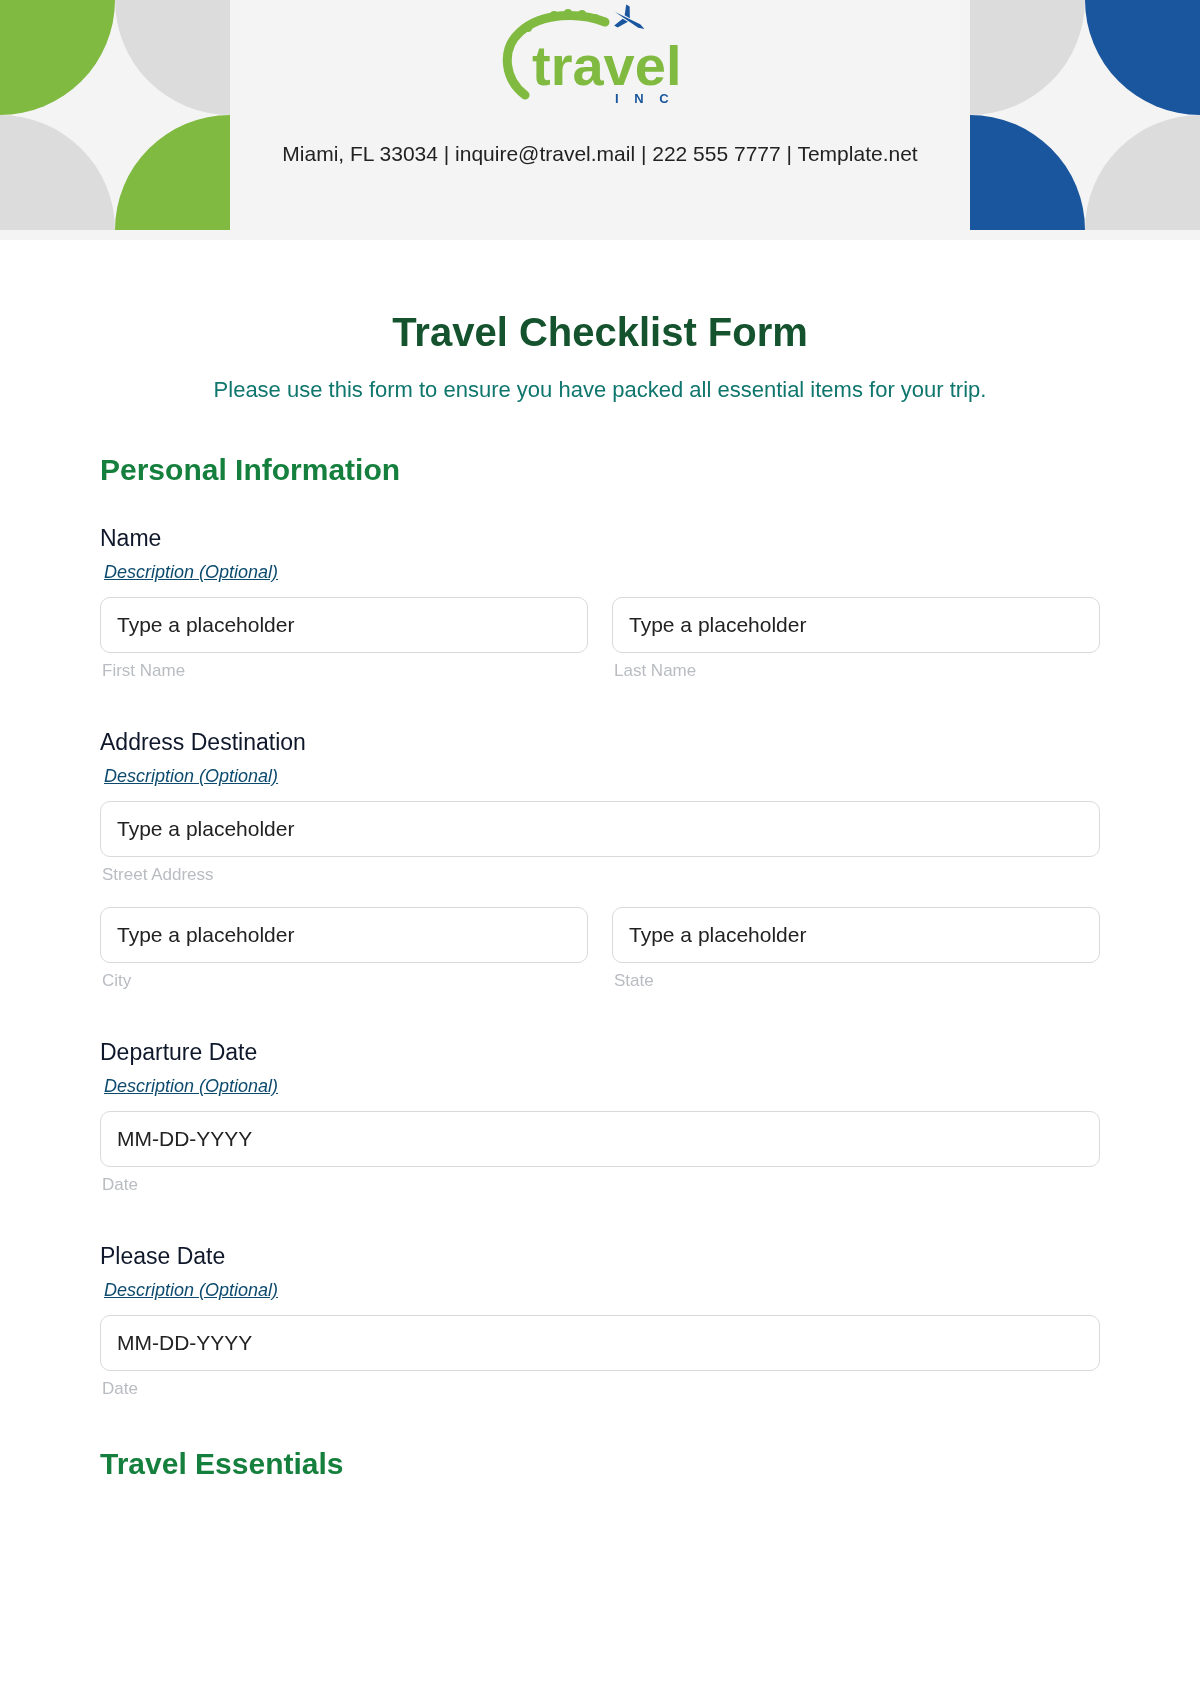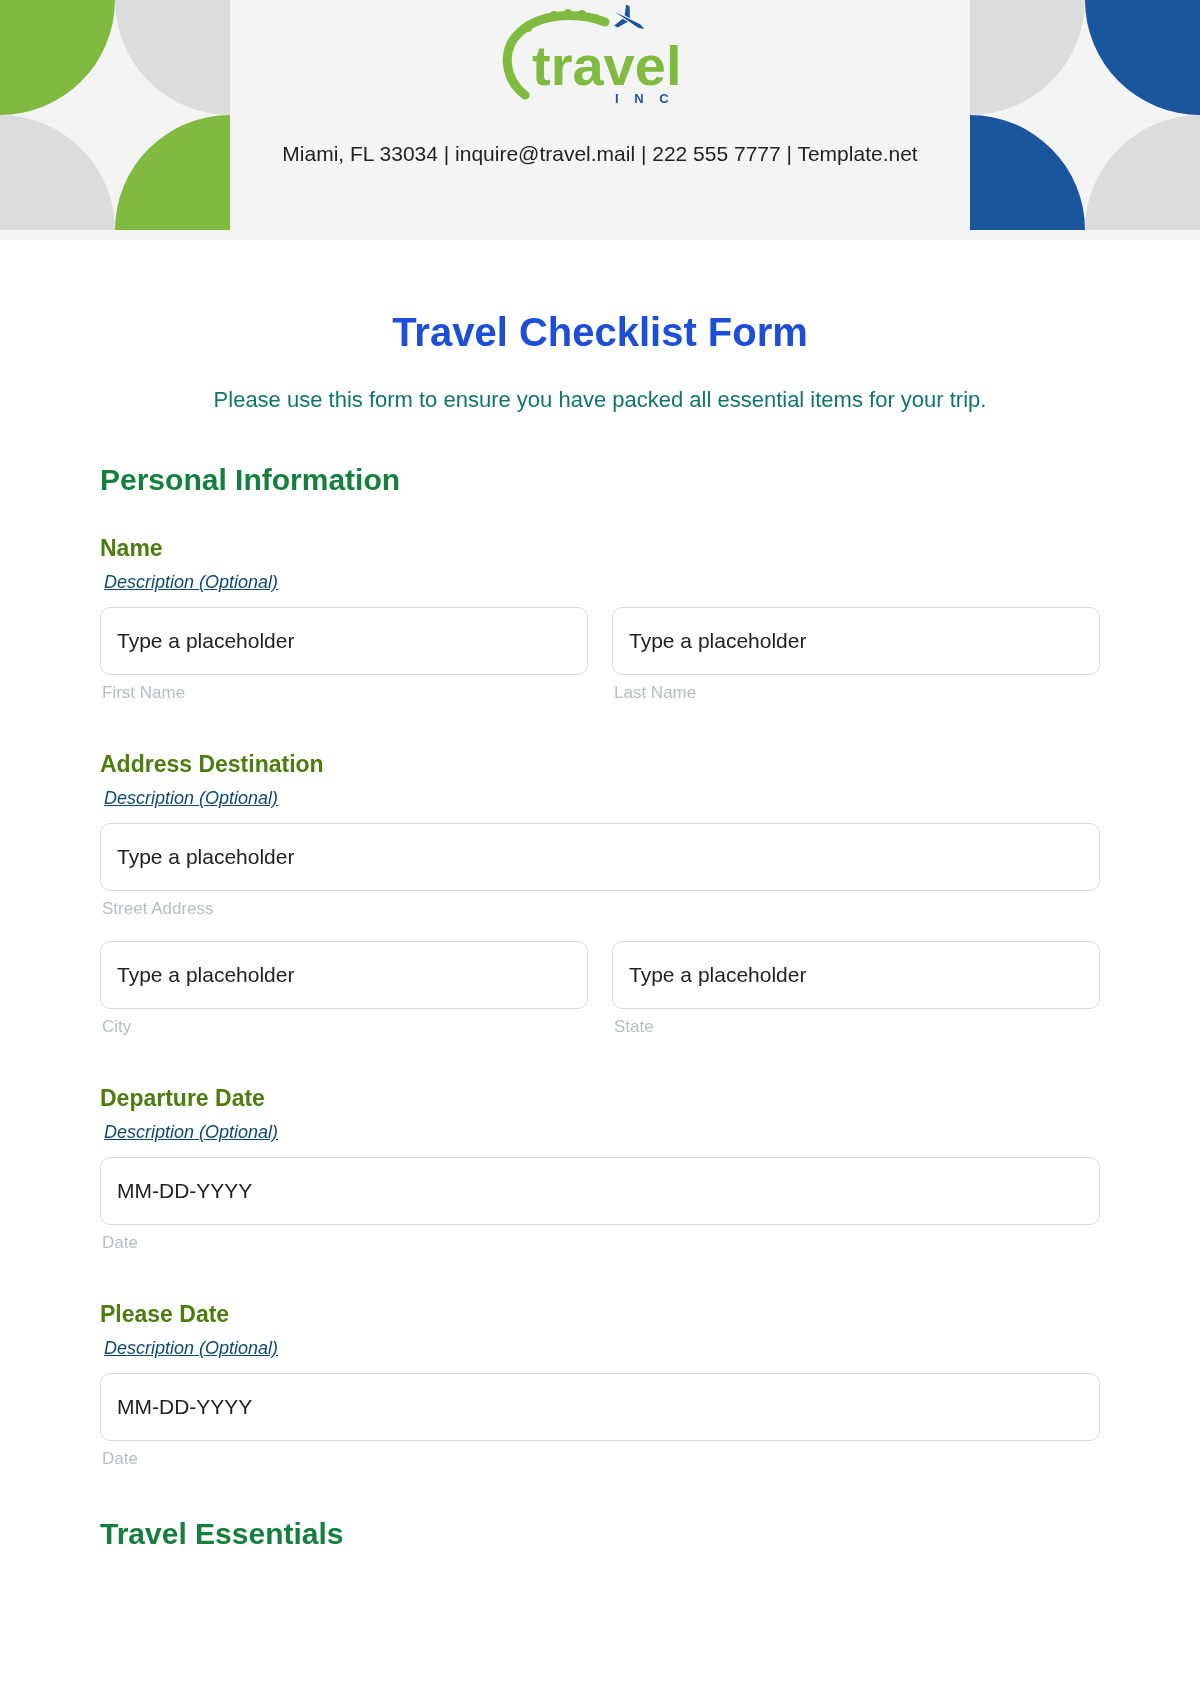--- a/index.html
+++ b/index.html
@@ -44,56 +44,56 @@
     color: #222;
     margin-top: 18px;
   }
   .page {
     padding: 70px 100px 40px 100px;
   }
   .title {
     text-align: center;
     font-size: 40px;
     font-weight: 700;
-    color: #1d4ed8;
-    margin-bottom: 32px;
+    color: #14532d;
+    margin-bottom: 22px;
   }
   .intro {
     text-align: center;
     font-size: 22px;
     color: #0f766e;
     margin-bottom: 50px;
   }
   .section-h {
     font-size: 30px;
     font-weight: 700;
     color: #15803d;
     margin-top: 10px;
     margin-bottom: 38px;
   }
   .field-group { margin-bottom: 48px; }
   .field-label {
     font-size: 23px;
-    font-weight: 700;
-    color: #4d7c0f;
+    font-weight: 400;
+    color: #0f172a;
     margin-bottom: 10px;
   }
   .desc-opt {
     font-size: 18px;
     font-style: italic;
     color: #0c4a6e;
     margin-bottom: 14px;
     padding-left: 4px;
     text-decoration: underline;
   }
   .row { display: flex; gap: 24px; }
   .col { flex: 1; }
   .input {
     width: 100%;
-    height: 68px;
+    height: 56px;
     border: 1px solid #d8dadd;
     border-radius: 10px;
     padding: 0 16px;
     font-size: 21px;
     color: #333;
     background: #fff;
   }
   .input::placeholder { color: #222; }
   .sublabel {
     font-size: 17px;

